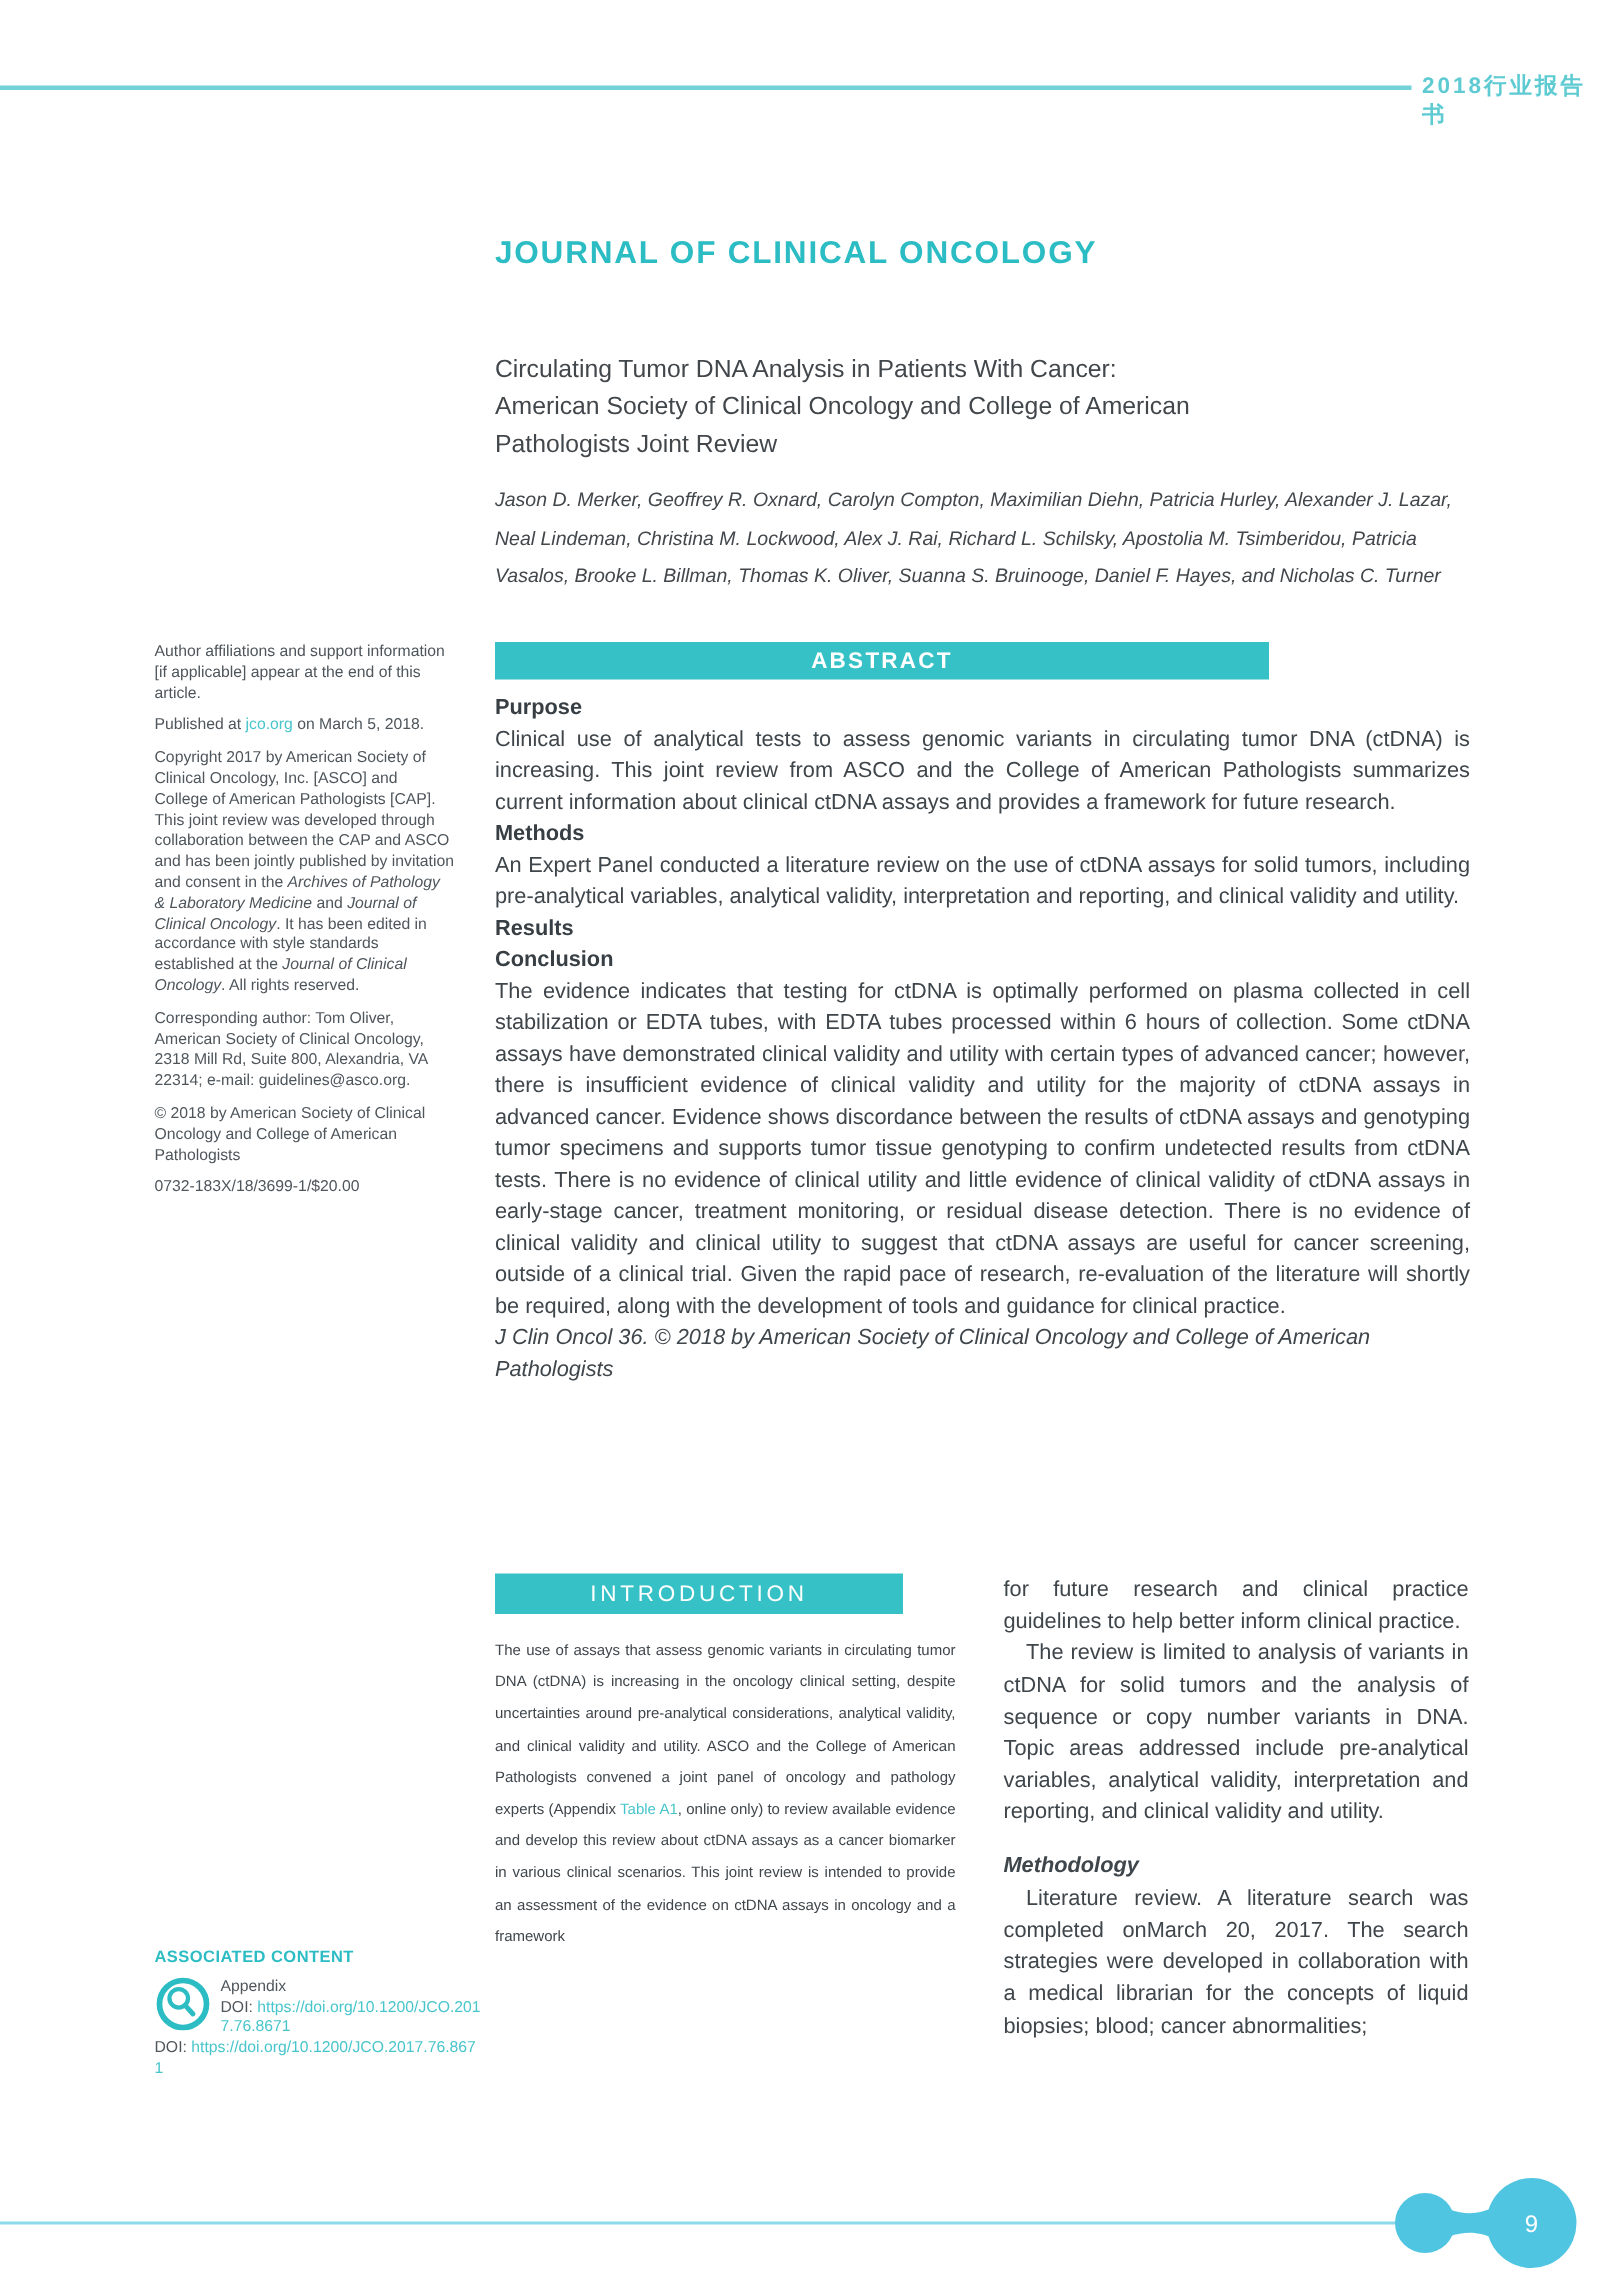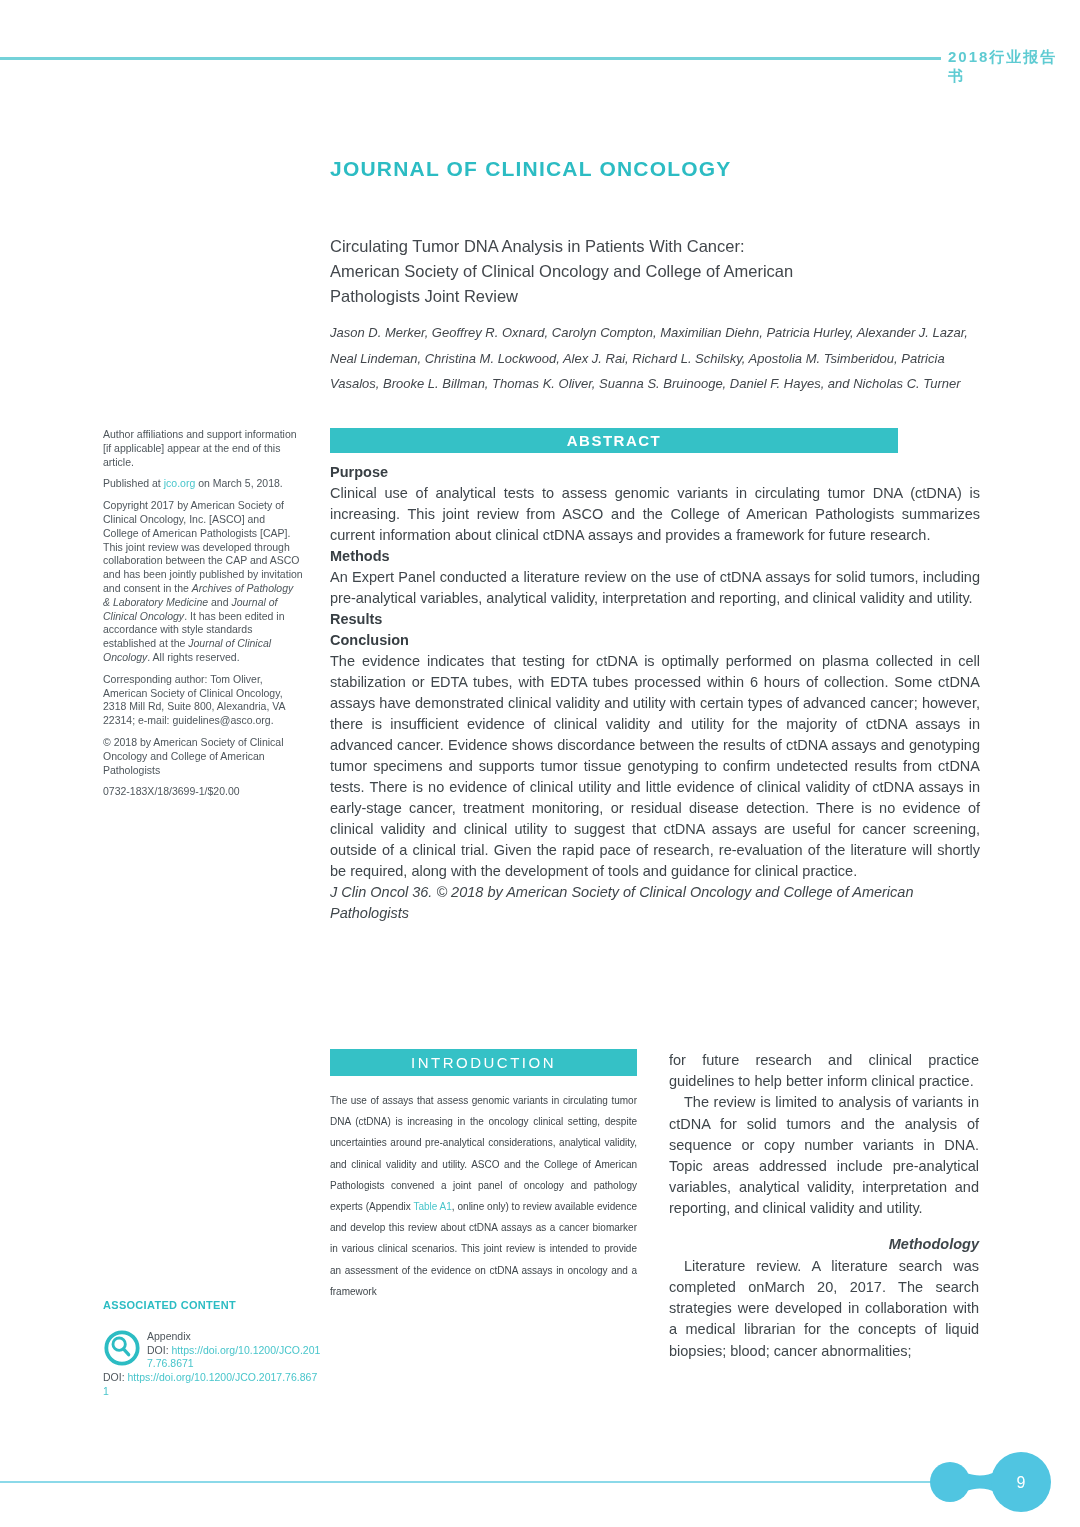--- a/index.html
+++ b/index.html
@@ -18,37 +18,37 @@
   .article-title { position:absolute; left:330px; top:234px; width:470px; font-size:16.5px; line-height:25px; color:#42474c; }
   .article-authors { position:absolute; left:330px; top:320px; width:660px; font-size:13px; line-height:25.5px; font-style:italic; color:#42474c; }
 
   
   .sidebar { position:absolute; left:103px; top:428px; width:200px; font-size:10.5px; line-height:13.8px; color:#4e565c; }
   .sidebar p { margin-bottom:8px; }
   .teal-link { color:#48c5cb; text-decoration:none; }
   .em { font-style:italic; }
 
   
-  .abstract-bar { position:absolute; left:330px; top:428px; width:568px; height:25px; background:#35c1c6; color:#ffffff; font-weight:bold; font-size:15px; letter-spacing:1.5px; text-align:center; line-height:25px; }
+  .abstract-bar { position:absolute; left:330px; top:428px; width:516px; height:25px; background:#35c1c6; color:#ffffff; font-weight:bold; font-size:15px; letter-spacing:1.5px; text-align:center; line-height:25px; }
   .abstract-body { position:absolute; left:330px; top:462px; width:650px; font-size:14.5px; line-height:21px; color:#3f464b; }
   .abstract-body h3 { font-size:14.5px; line-height:21px; font-weight:bold; color:#383f44; }
   .abstract-body p { text-align:justify; }
   .citation { font-style:italic; margin-top:0; text-align:left !important; }
 
   
-  .intro-bar { position:absolute; left:330px; top:1049px; width:307px; height:27px; background:#35c1c6; color:#ffffff; font-size:15px; letter-spacing:2.5px; text-align:center; line-height:27px; }
+  .intro-bar { position:absolute; left:330px; top:1049px; width:272px; height:27px; background:#35c1c6; color:#ffffff; font-size:15px; letter-spacing:2.5px; text-align:center; line-height:27px; }
   .col-left { position:absolute; left:330px; top:1090px; width:307px; font-size:10px; line-height:21.2px; text-align:justify; }
   .col-right { position:absolute; left:669px; top:1050px; width:310px; font-size:14.5px; line-height:21.2px; text-align:justify; }
   .col-right p.indent { text-indent:15px; }
-  .method-head { font-weight:bold; font-style:italic; margin-top:14px; margin-bottom:1px; text-align:right; }
+  .method-head { font-weight:bold; font-style:italic; margin-top:14px; margin-bottom:1px; text-align:left; }
   .lead-italic { }
 
   
   .associated { position:absolute; left:103px; top:1299px; width:218px; font-size:10.5px; line-height:13.8px; color:#4e565c; }
-  .assoc-title { color:#2cbcc3; font-weight:bold; font-size:11px; letter-spacing:0.3px; margin-bottom:16px; }
+  .assoc-title { color:#2cbcc3; font-weight:bold; font-size:11px; letter-spacing:0.3px; margin-bottom:4px; }
   .assoc-row { display:flex; }
   .assoc-icon { width:38px; height:38px; flex:0 0 38px; margin-right:6px; }
   .assoc-body { padding-top:1px; }
   .doi-line { word-break:break-all; }
 
   
   .footer-line { position:absolute; left:0; top:1481px; width:932px; height:2px; background:#8bd9e9; }
   .footer-blob { position:absolute; left:928px; top:1440px; }
   .footer-blob text { font-family:"Liberation Sans", sans-serif; }
 </style>

